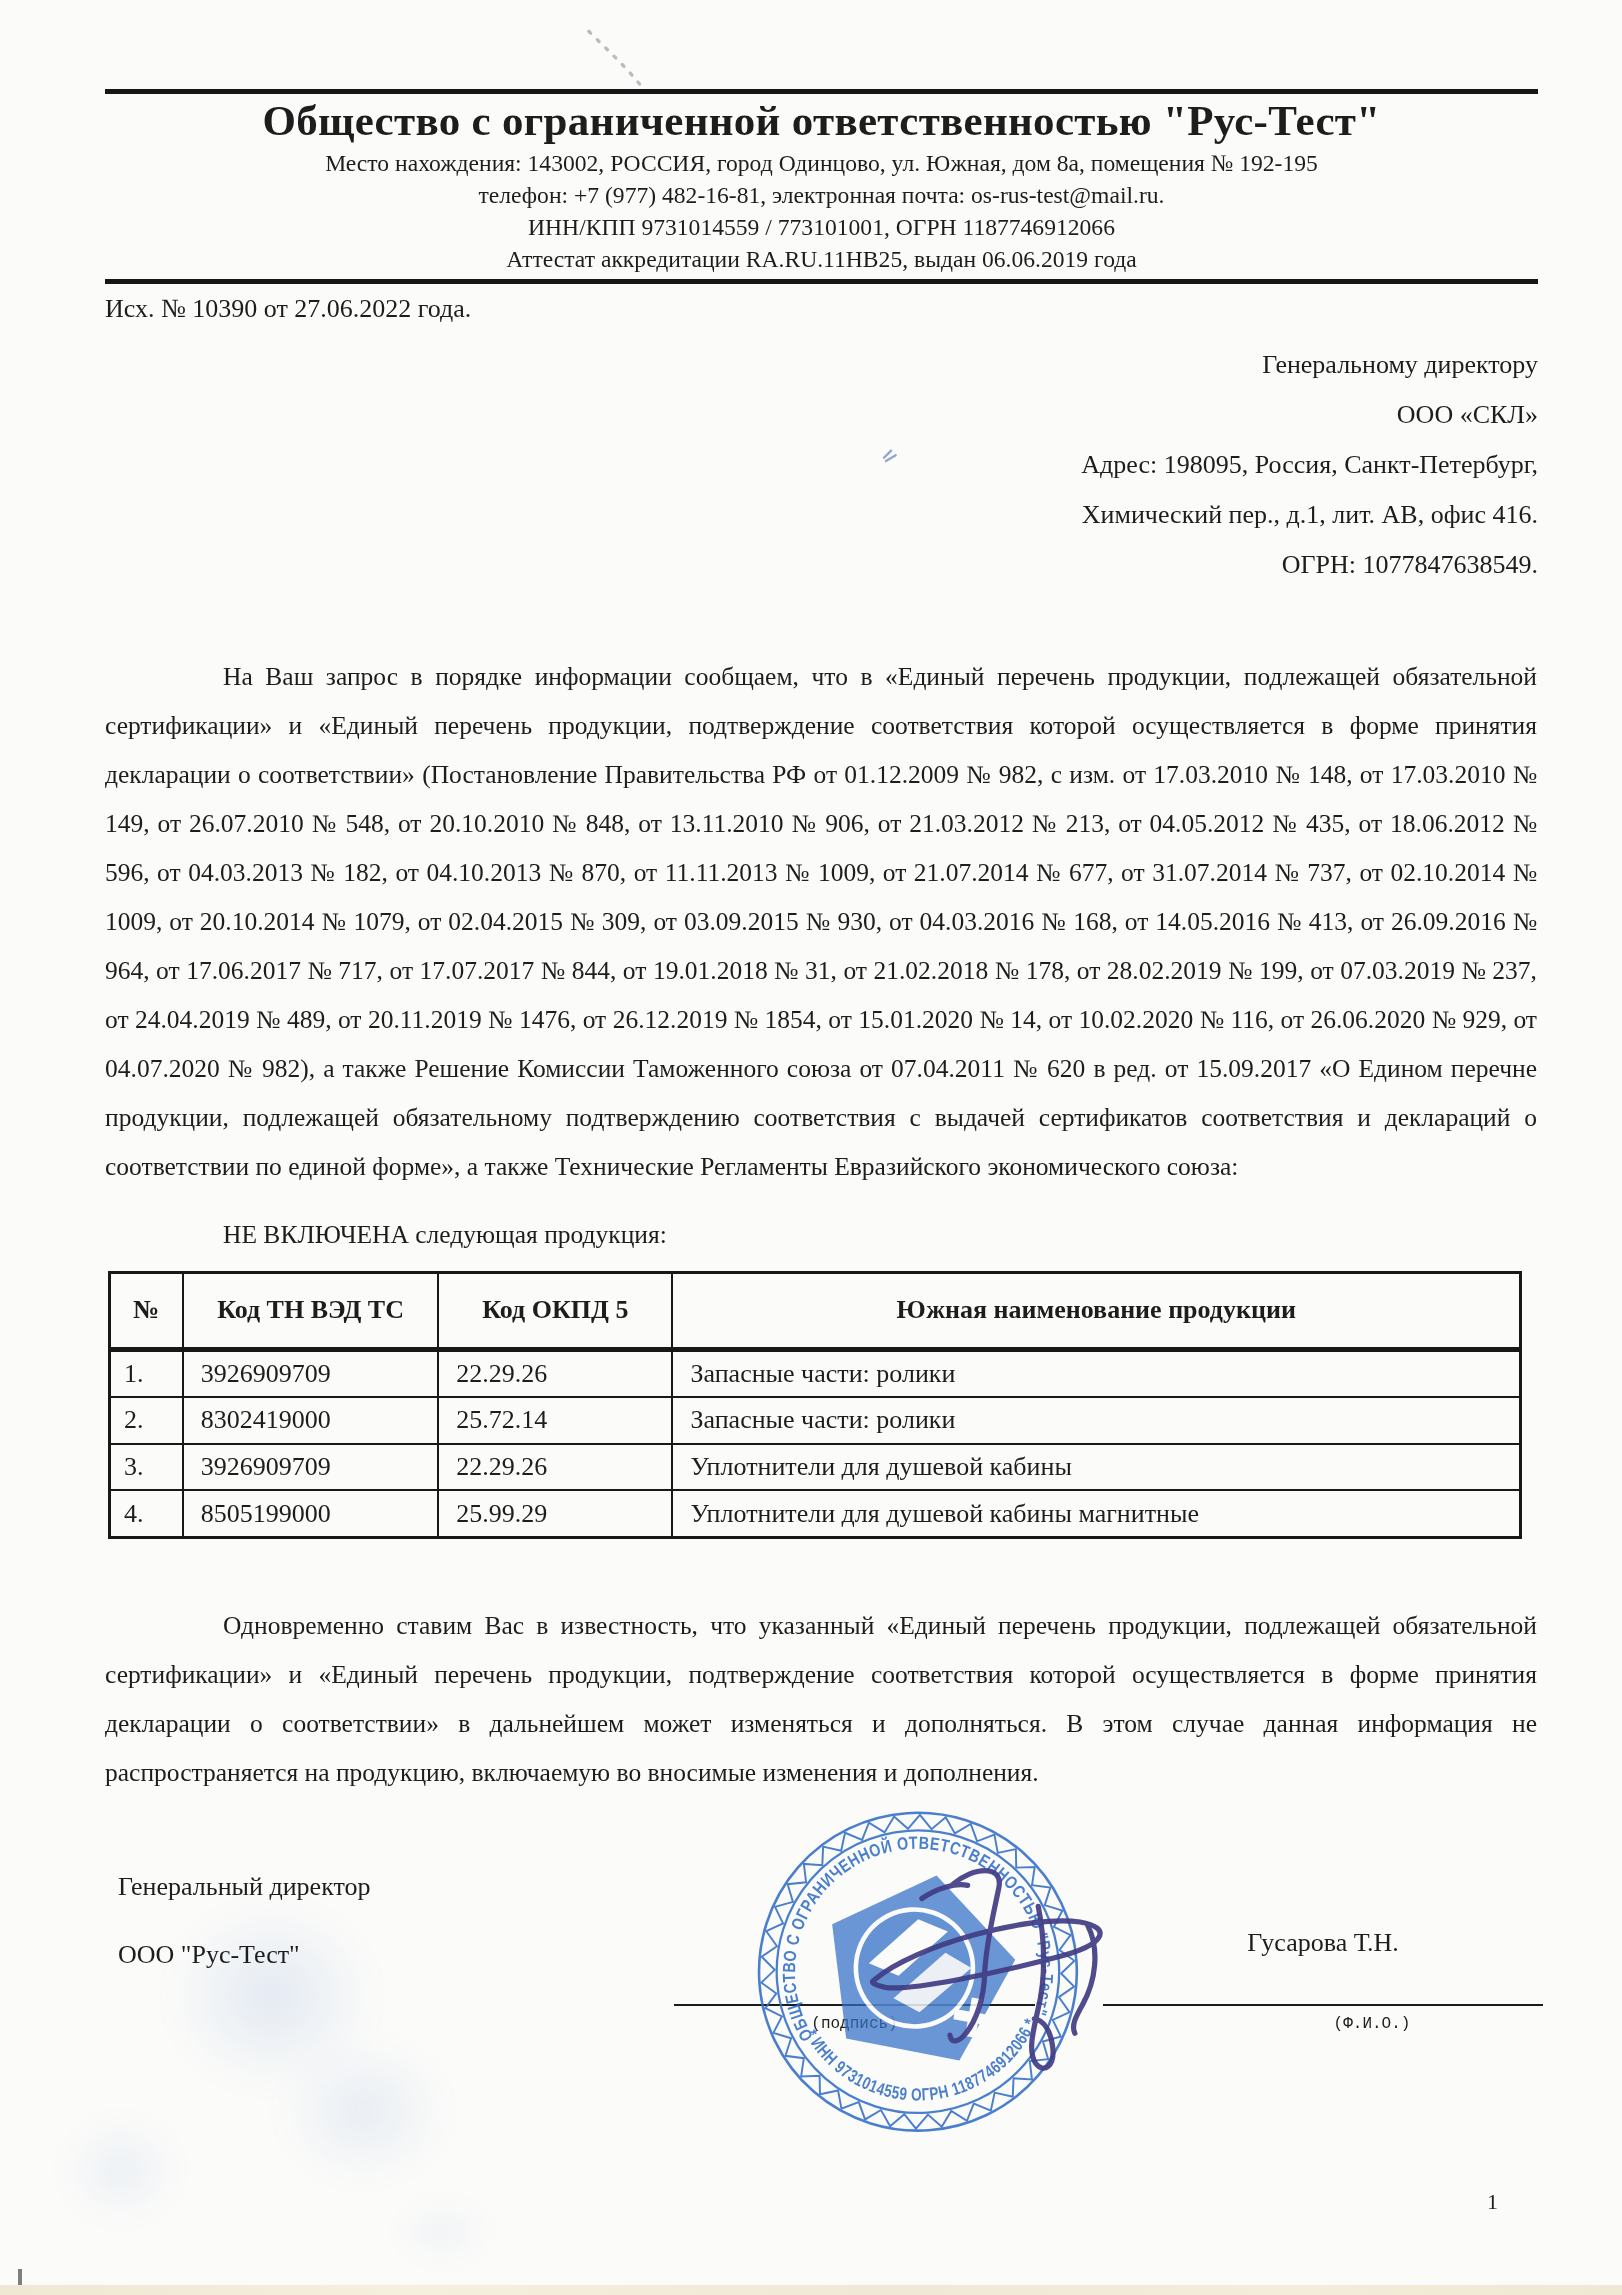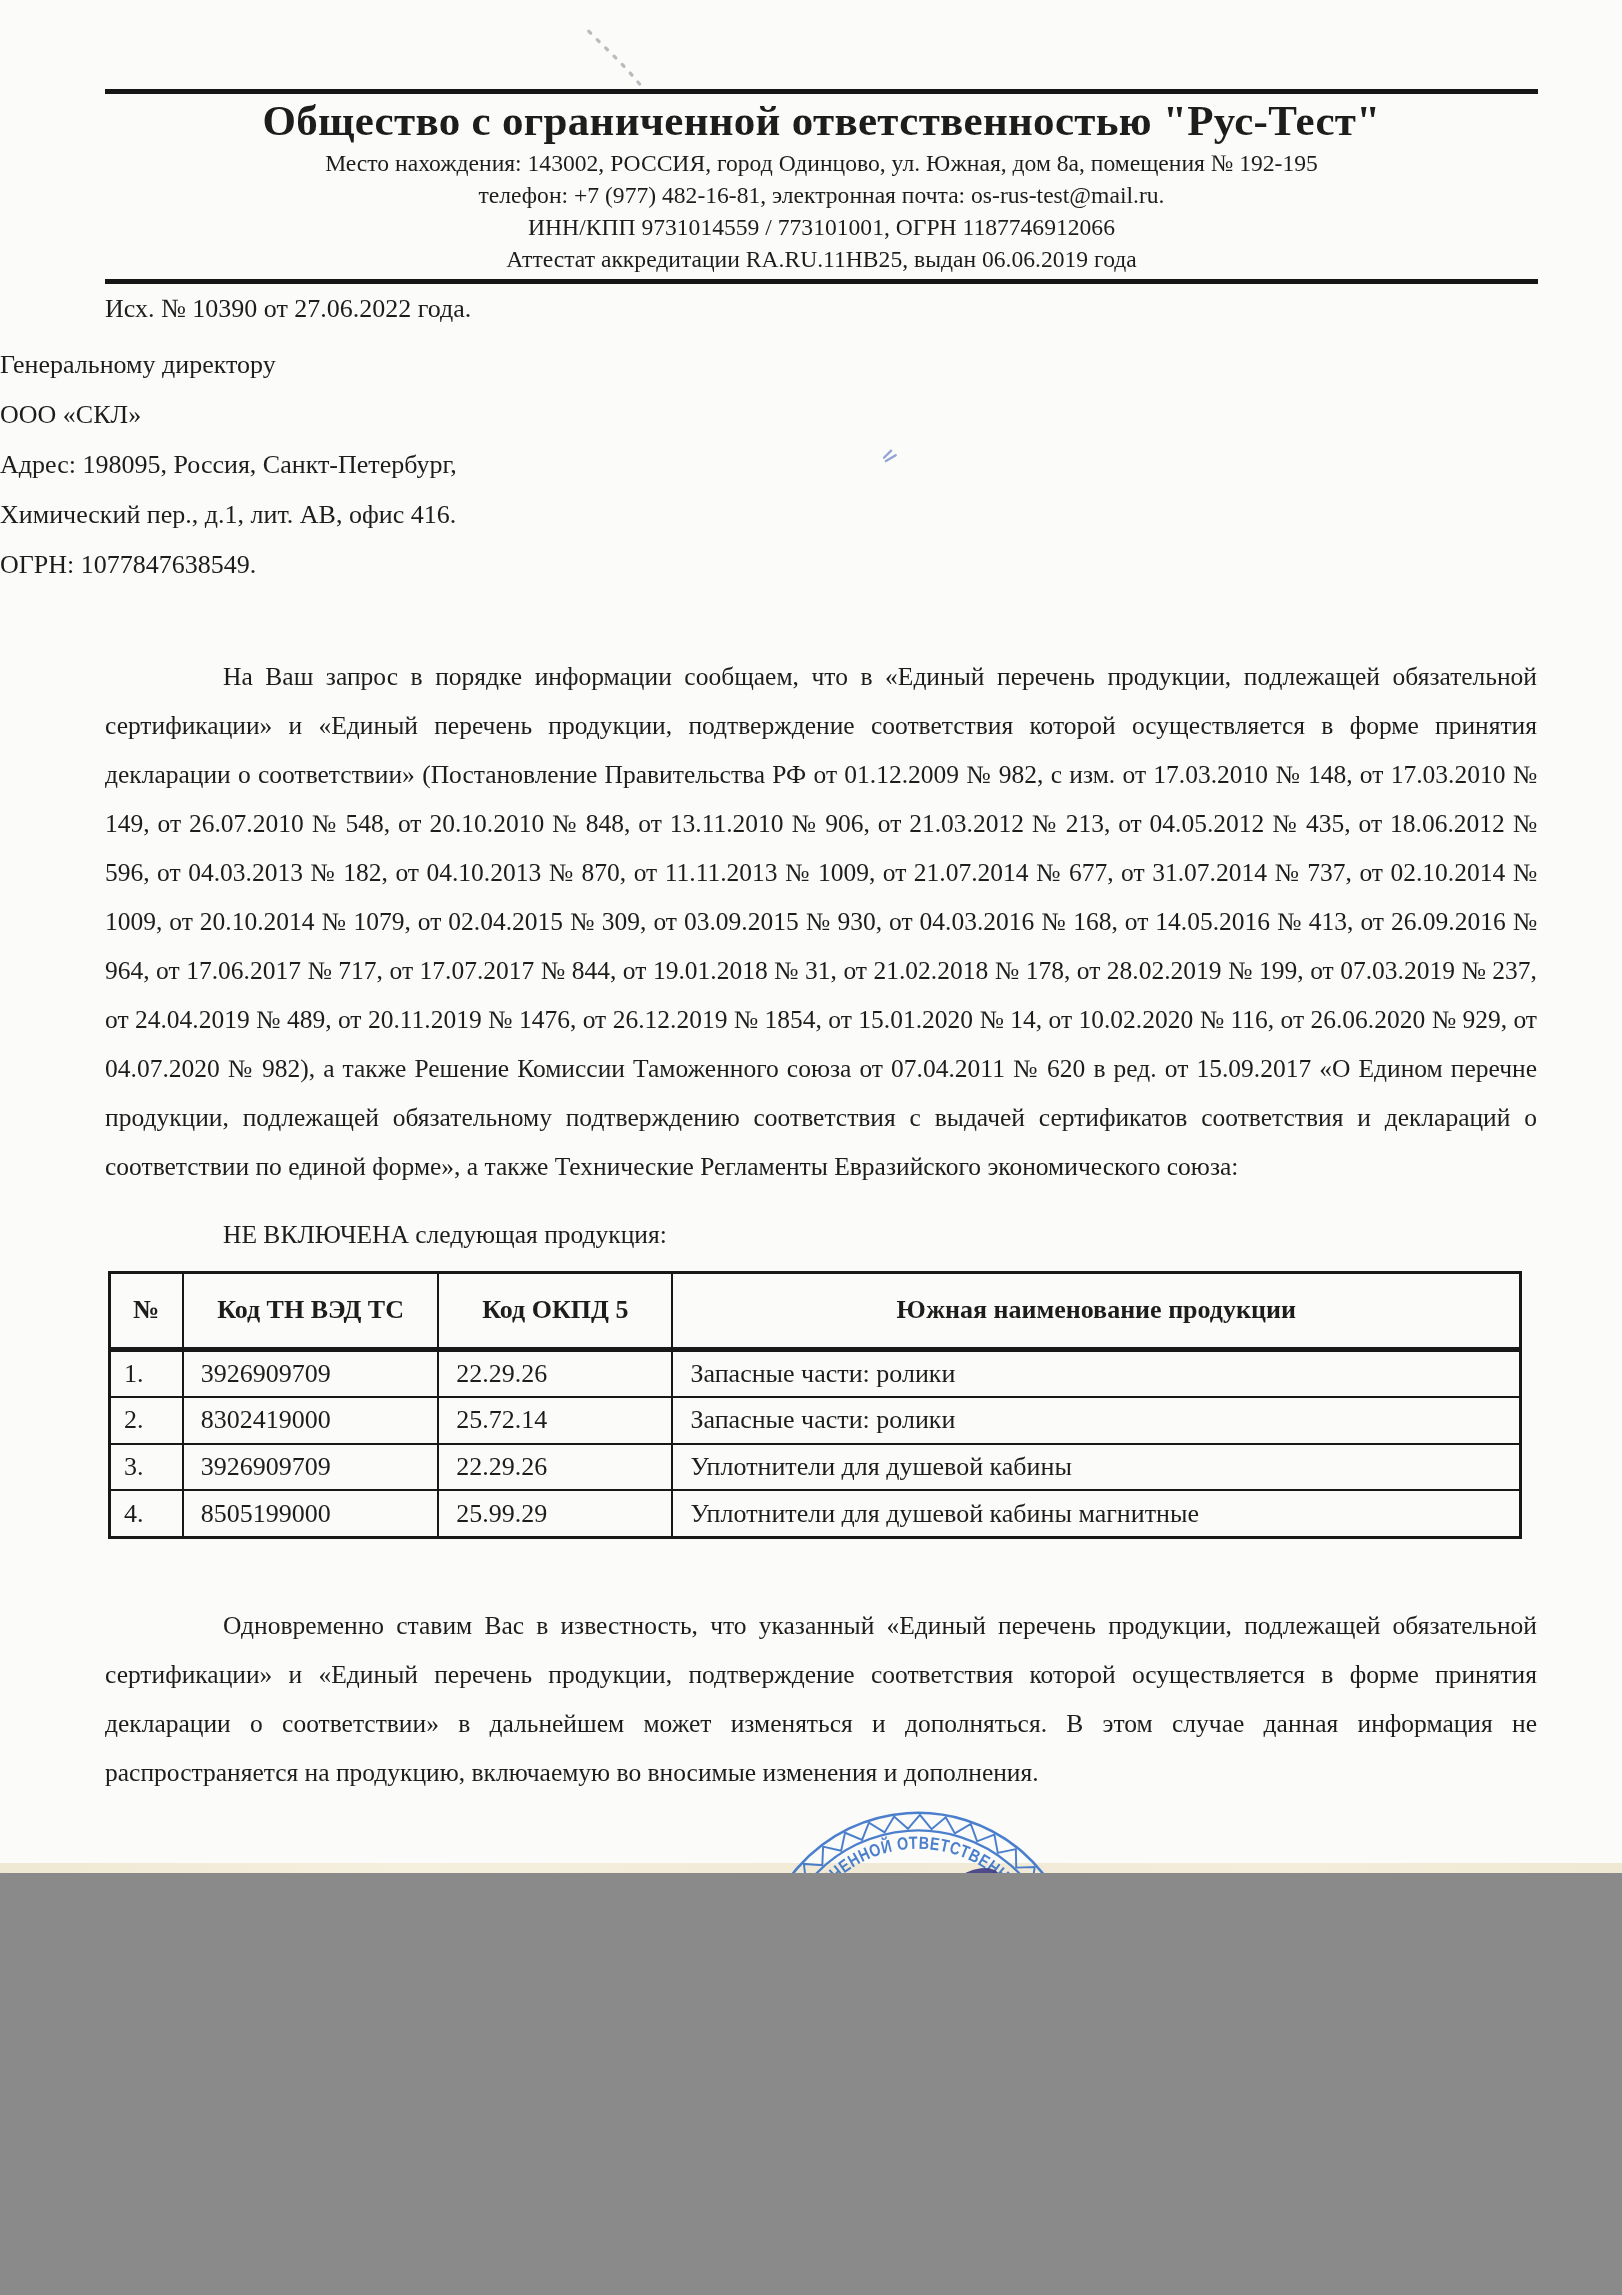--- a/index.html
+++ b/index.html
@@ -1,29 +1,29 @@
 <!DOCTYPE html>
 <html lang="ru" style="font-size:10.5px"><head>
 <meta charset="utf-8">
 <style>
   html,body{margin:0;padding:0;background:#8a8a8a;}
   .page{
-    position:relative;width:1623px;height:1873px;margin:0 auto;
+    position:relative;width:1623px;height:2295px;margin:0 auto;
     background:#fbfbf9;color:#1d1d1d;overflow:hidden;
     font-family:"Liberation Serif","DejaVu Serif",serif;
   }
   
   .letterhead{margin:89px 85px 0 105px;text-align:center;}
   .lh-rule{height:0;border-top:5.9px solid #161616;}
   .company{font-size:43px;font-weight:700;line-height:52px;margin-top:1.3px;letter-spacing:0.3px;}
   .lh-detail{font-size:23.6px;line-height:32px;}
   .lh-rule.bottom{margin-top:3.9px;}
   
   .outref{margin:7.9px 85px 0 105px;font-size:26px;line-height:34px;}
-  .addressee{margin:14.4px 85px 0 auto;font-size:26px;line-height:50px;}
+  .addressee{margin:14.4px 85px 0 auto;text-align:right;font-size:26px;line-height:50px;}
   
   .title{margin:9.2px 85px 0 105px;text-align:center;font-size:29px;font-weight:700;
          line-height:41px;letter-spacing:0.7px;}
   .para{margin:0 86px 0 105px;font-size:25.5px;line-height:49px;text-align:justify;
         text-indent:118px;}
   .p1{margin-top:62px;}
   .lead{margin-top:18.3px;text-align:left;}
   .p2{margin-top:62px;}
   
   .tablewrap{margin:11.8px 101px 0 108px;}

